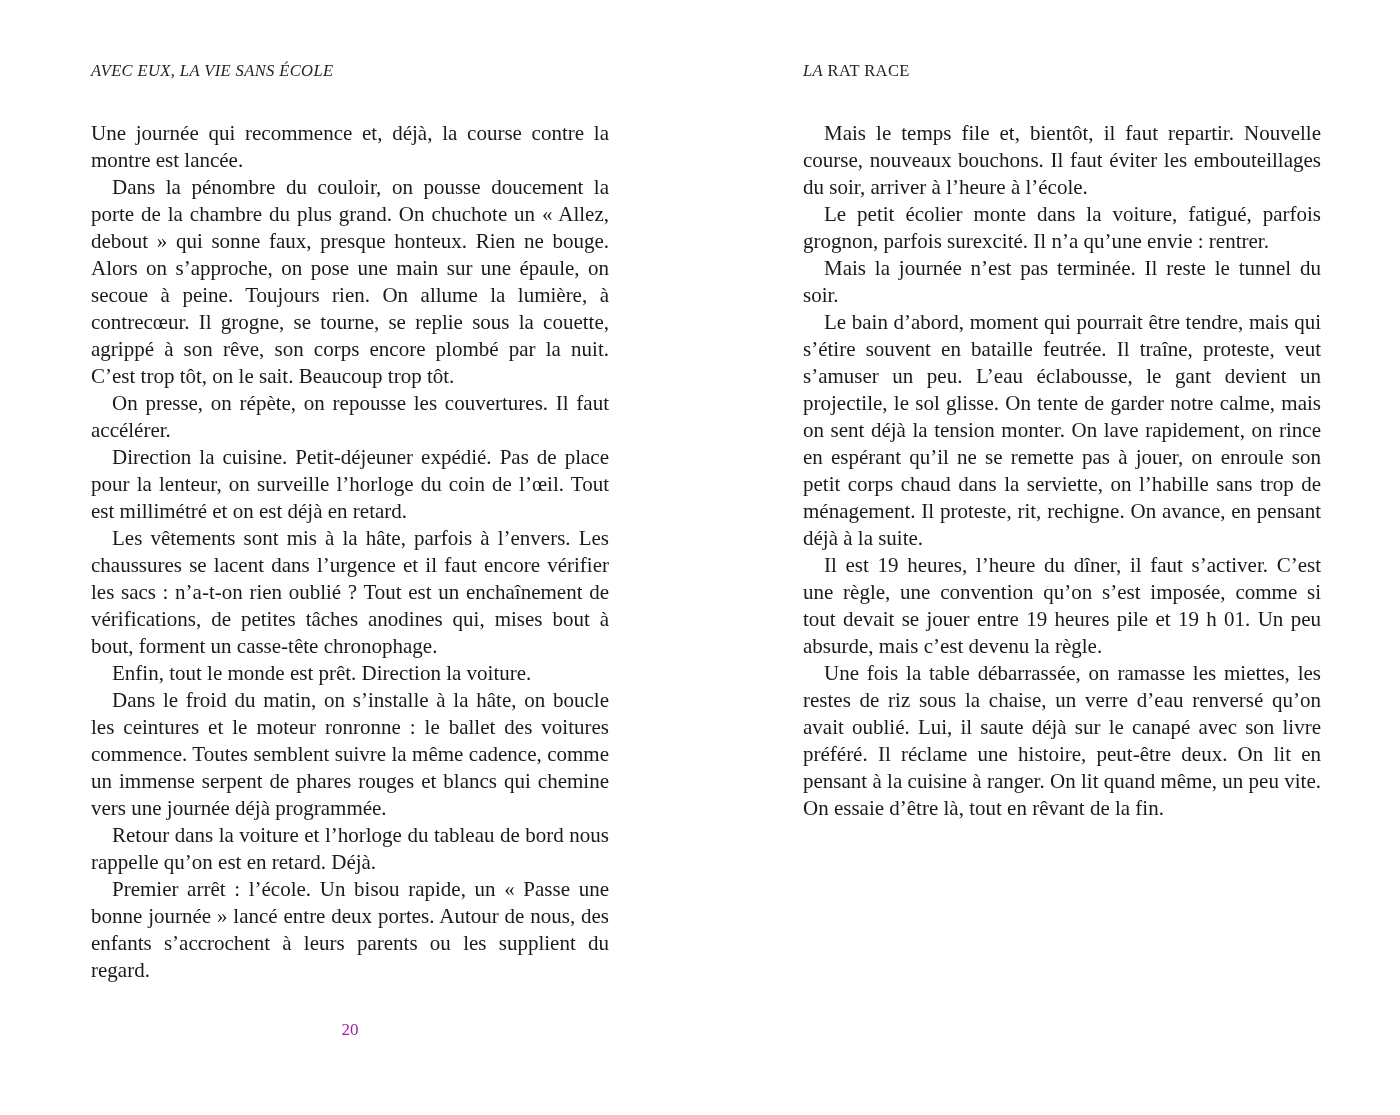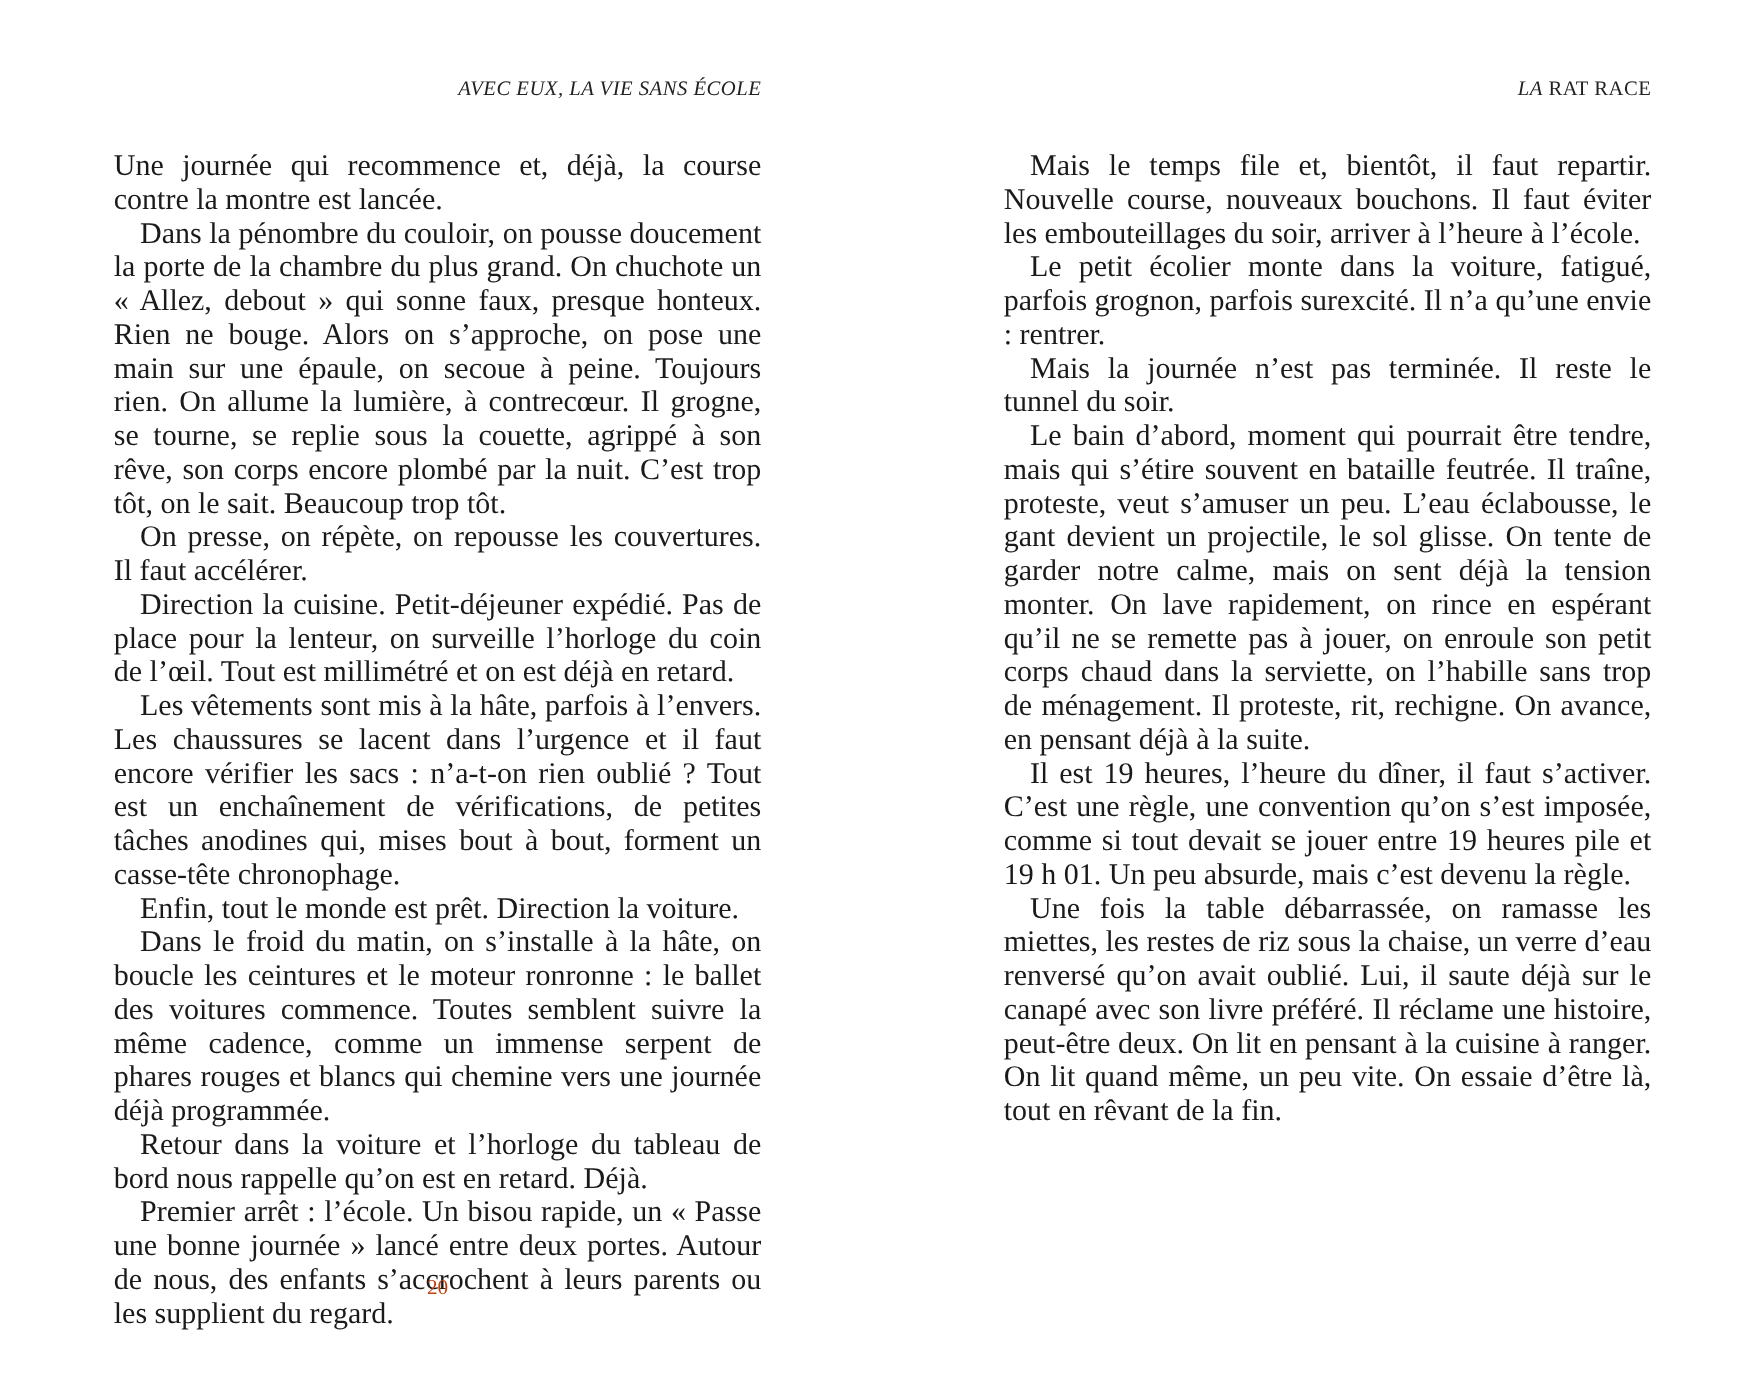--- a/index.html
+++ b/index.html
@@ -26,56 +26,56 @@
       height: 1115px;
     }
     .page.left  { left: 91px; }
     .page.right { left: 791px; margin-left: 12px; }
 
     .running-head {
       position: absolute;
       top: 60px;
       left: 0;
       width: 518px;
-      text-align: right;
+      text-align: left;
       font-size: 16.5px;
       letter-spacing: 0.4px;
       line-height: 22px;
       color: #222;
     }
     .running-head .it { font-style: italic; }
     .running-head .up { font-style: normal; }
 
     .body-text {
       position: absolute;
       top: 120px;
       left: 0;
       width: 518px;
-      font-size: 24px;
+      font-size: 21px;
       line-height: 27px;
       text-align: justify;
       hyphens: manual;
     }
     .body-text p {
       margin: 0;
       text-indent: 21px;
     }
     .body-text p.first {
       text-indent: 0;
     }
 
     .folio {
       position: absolute;
       top: 1019px;
       left: 0;
       width: 518px;
       text-align: center;
       font-size: 17px;
       line-height: 22px;
-      color: #c2410c;
+      color: #a21caf;
     }
   </style>
 </head>
 <body>
 
 <div class="spread">
 
   <div class="page left">
     <div class="running-head">
       <span class="it">AVEC EUX, LA VIE SANS ÉCOLE</span>

